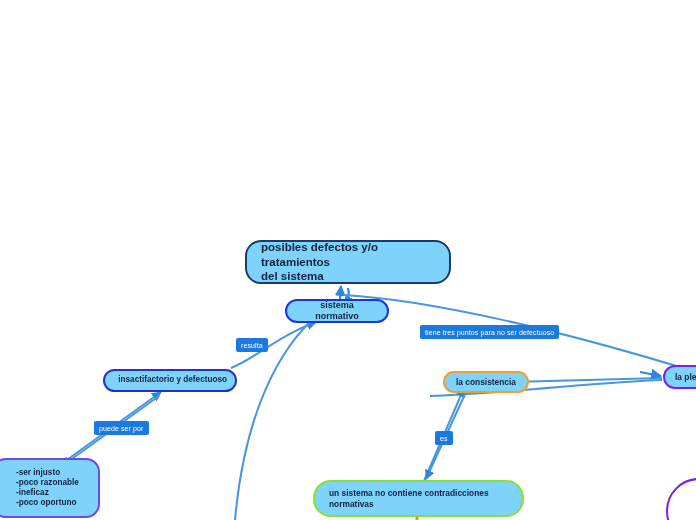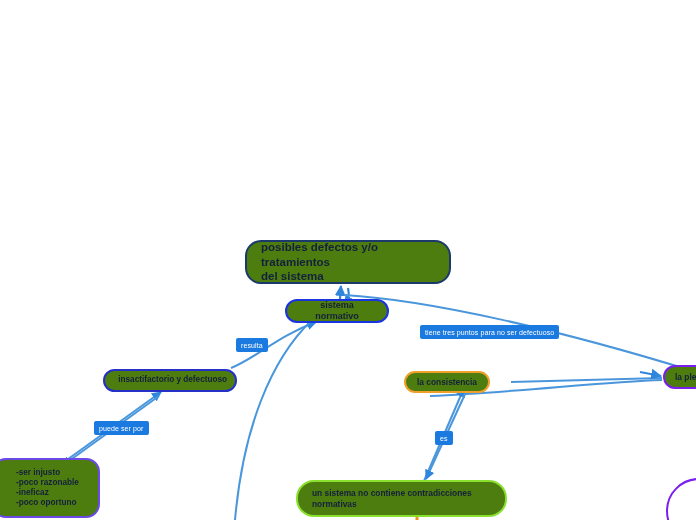--- a/index.html
+++ b/index.html
@@ -19,21 +19,21 @@
     position: absolute;
     left: 0;
     top: 0;
     width: 696px;
     height: 520px;
     pointer-events: none;
   }
   .node {
     position: absolute;
     box-sizing: border-box;
-    background: #4d7c0f;
+    background: #7dd3fc;
     display: flex;
     align-items: center;
     border-style: solid;
     border-width: 2px;
     border-radius: 999px;
     color: #14213d;
     font-weight: bold;
     line-height: 1.25;
     z-index: 5;
   }
@@ -89,34 +89,34 @@
     height: 60px;
     border-color: #6b4ae8;
     border-radius: 14px;
     padding: 5px 6px 5px 22px;
     font-size: 8.2px;
     align-items: center;
   }
 
   
   #node-consistencia {
-    left: 404px;
+    left: 443px;
     top: 371px;
     width: 86px;
     height: 22px;
     border-color: #f0a02a;
     padding: 0 8px;
     font-size: 8.4px;
     justify-content: flex-end;
     text-align: center;
   }
 
   
   #node-green {
-    left: 296px;
+    left: 313px;
     top: 480px;
     width: 211px;
     height: 37px;
     border-color: #8ae02e;
     border-radius: 18px;
     padding: 0 14px;
     font-size: 8.4px;
   }
 
   

